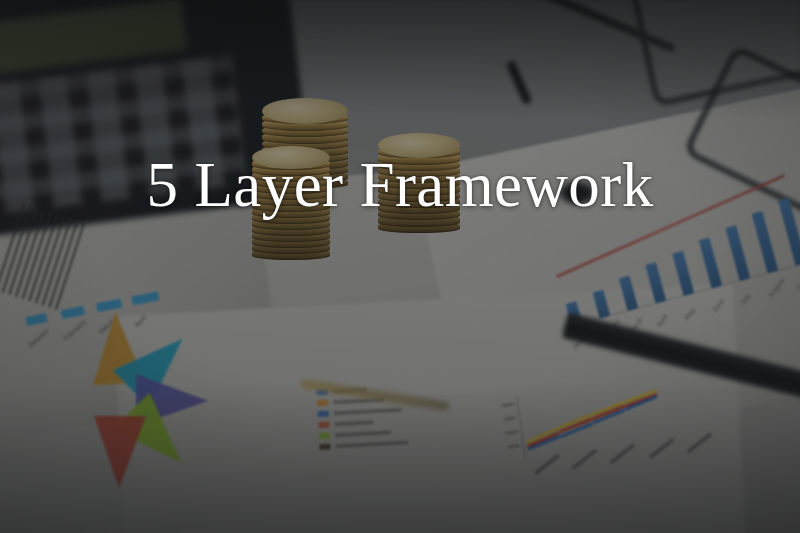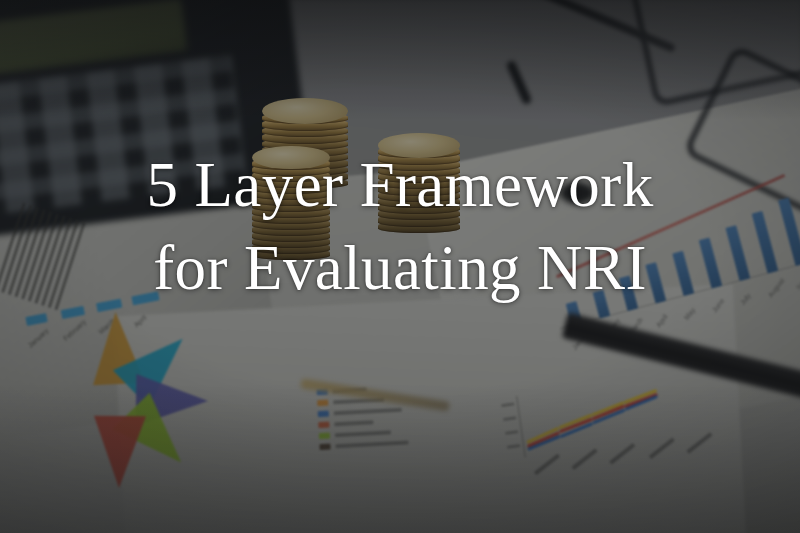--- a/index.html
+++ b/index.html
@@ -551,16 +551,15 @@
 
     <div class="vignette"></div>
   </div>
 
   <div class="dark-overlay"></div>
   <div class="top-shade"></div>
   <div class="bottom-shade"></div>
 
   <div class="title-wrap">
     <span class="title-line">5 Layer Framework</span>
-    <span class="title-line">for Evaluating NRI</span>
   </div>
 
 </div>
 
 </body></html>

